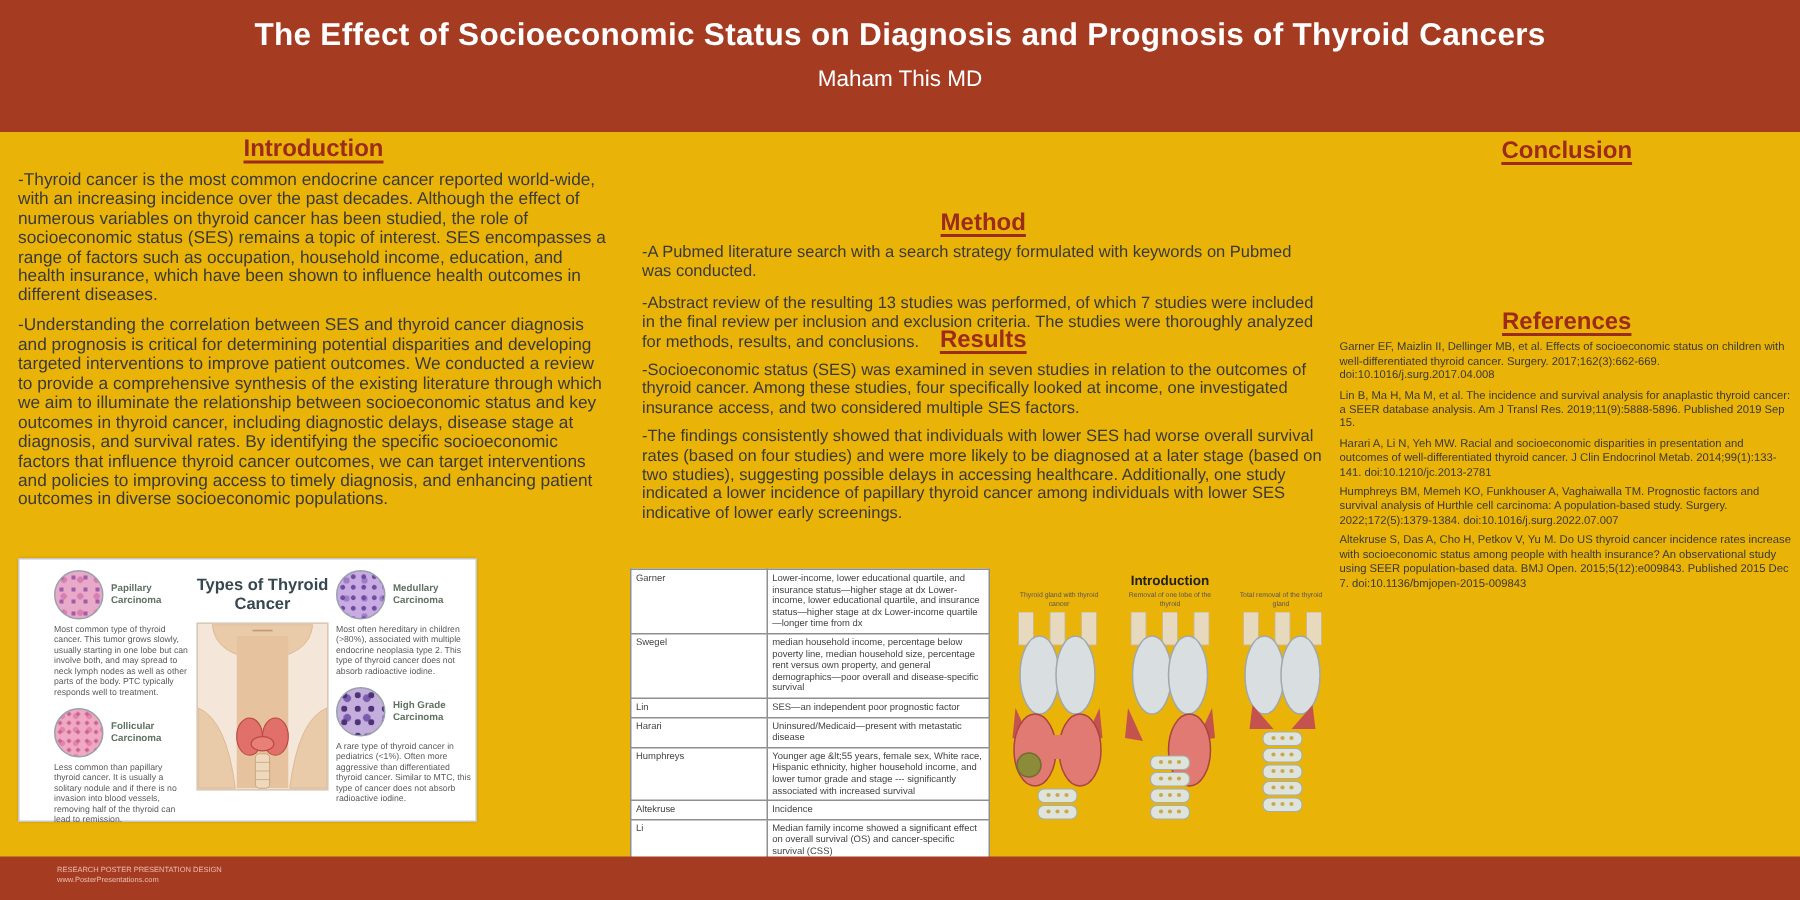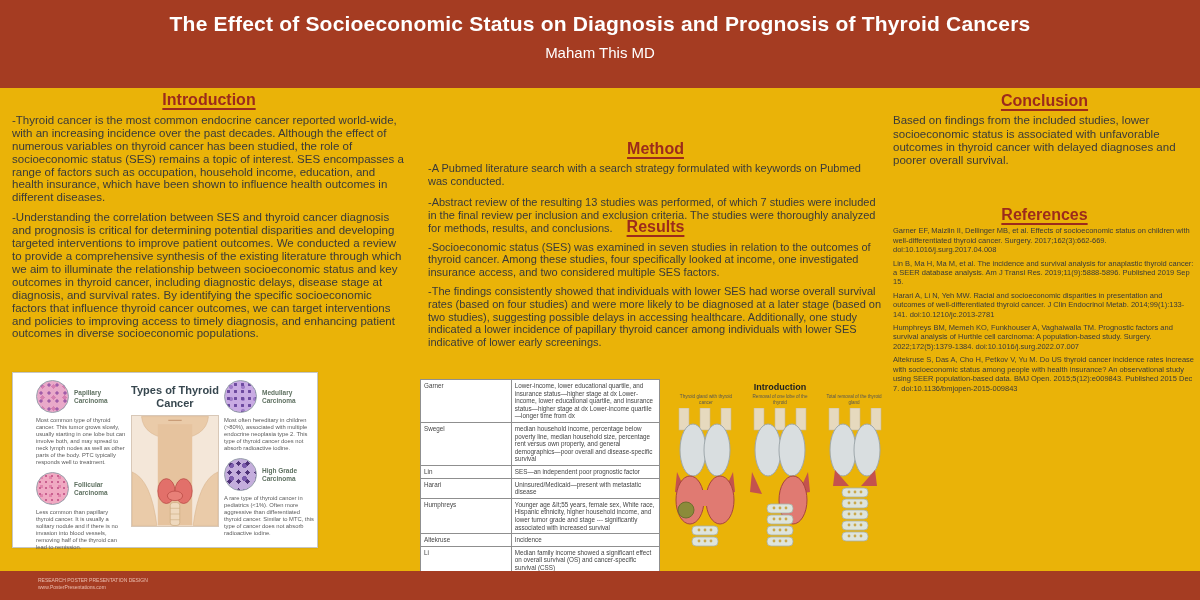--- a/index.html
+++ b/index.html
@@ -89,21 +89,20 @@
   </div>
 
   <div class="section sec-results">
     <h2>Results</h2>
     <p>-Socioeconomic status (SES) was examined in seven studies in relation to the outcomes of thyroid cancer. Among these studies, four specifically looked at income, one investigated insurance access, and two considered multiple SES factors.</p>
     <p>-The findings consistently showed that individuals with lower SES had worse overall survival rates (based on four studies) and were more likely to be diagnosed at a later stage (based on two studies), suggesting possible delays in accessing healthcare. Additionally, one study indicated a lower incidence of papillary thyroid cancer among individuals with lower SES indicative of lower early screenings.</p>
   </div>
 
   <div class="section sec-concl">
     <h2>Conclusion</h2>
-    <p>Based on findings from the included studies, lower socioeconomic status is associated with unfavorable outcomes in thyroid cancer with delayed diagnoses and poorer overall survival.</p>
   </div>
 
   <div class="section sec-refs">
     <h2>References</h2>
     <p>Garner EF, Maizlin II, Dellinger MB, et al. Effects of socioeconomic status on children with well-differentiated thyroid cancer. Surgery. 2017;162(3):662-669. doi:10.1016/j.surg.2017.04.008</p>
     <p>Lin B, Ma H, Ma M, et al. The incidence and survival analysis for anaplastic thyroid cancer: a SEER database analysis. Am J Transl Res. 2019;11(9):5888-5896. Published 2019 Sep 15.</p>
     <p>Harari A, Li N, Yeh MW. Racial and socioeconomic disparities in presentation and outcomes of well-differentiated thyroid cancer. J Clin Endocrinol Metab. 2014;99(1):133-141. doi:10.1210/jc.2013-2781</p>
     <p>Humphreys BM, Memeh KO, Funkhouser A, Vaghaiwalla TM. Prognostic factors and survival analysis of Hurthle cell carcinoma: A population-based study. Surgery. 2022;172(5):1379-1384. doi:10.1016/j.surg.2022.07.007</p>
     <p>Altekruse S, Das A, Cho H, Petkov V, Yu M. Do US thyroid cancer incidence rates increase with socioeconomic status among people with health insurance? An observational study using SEER population-based data. BMJ Open. 2015;5(12):e009843. Published 2015 Dec 7. doi:10.1136/bmjopen-2015-009843</p>
   </div>

